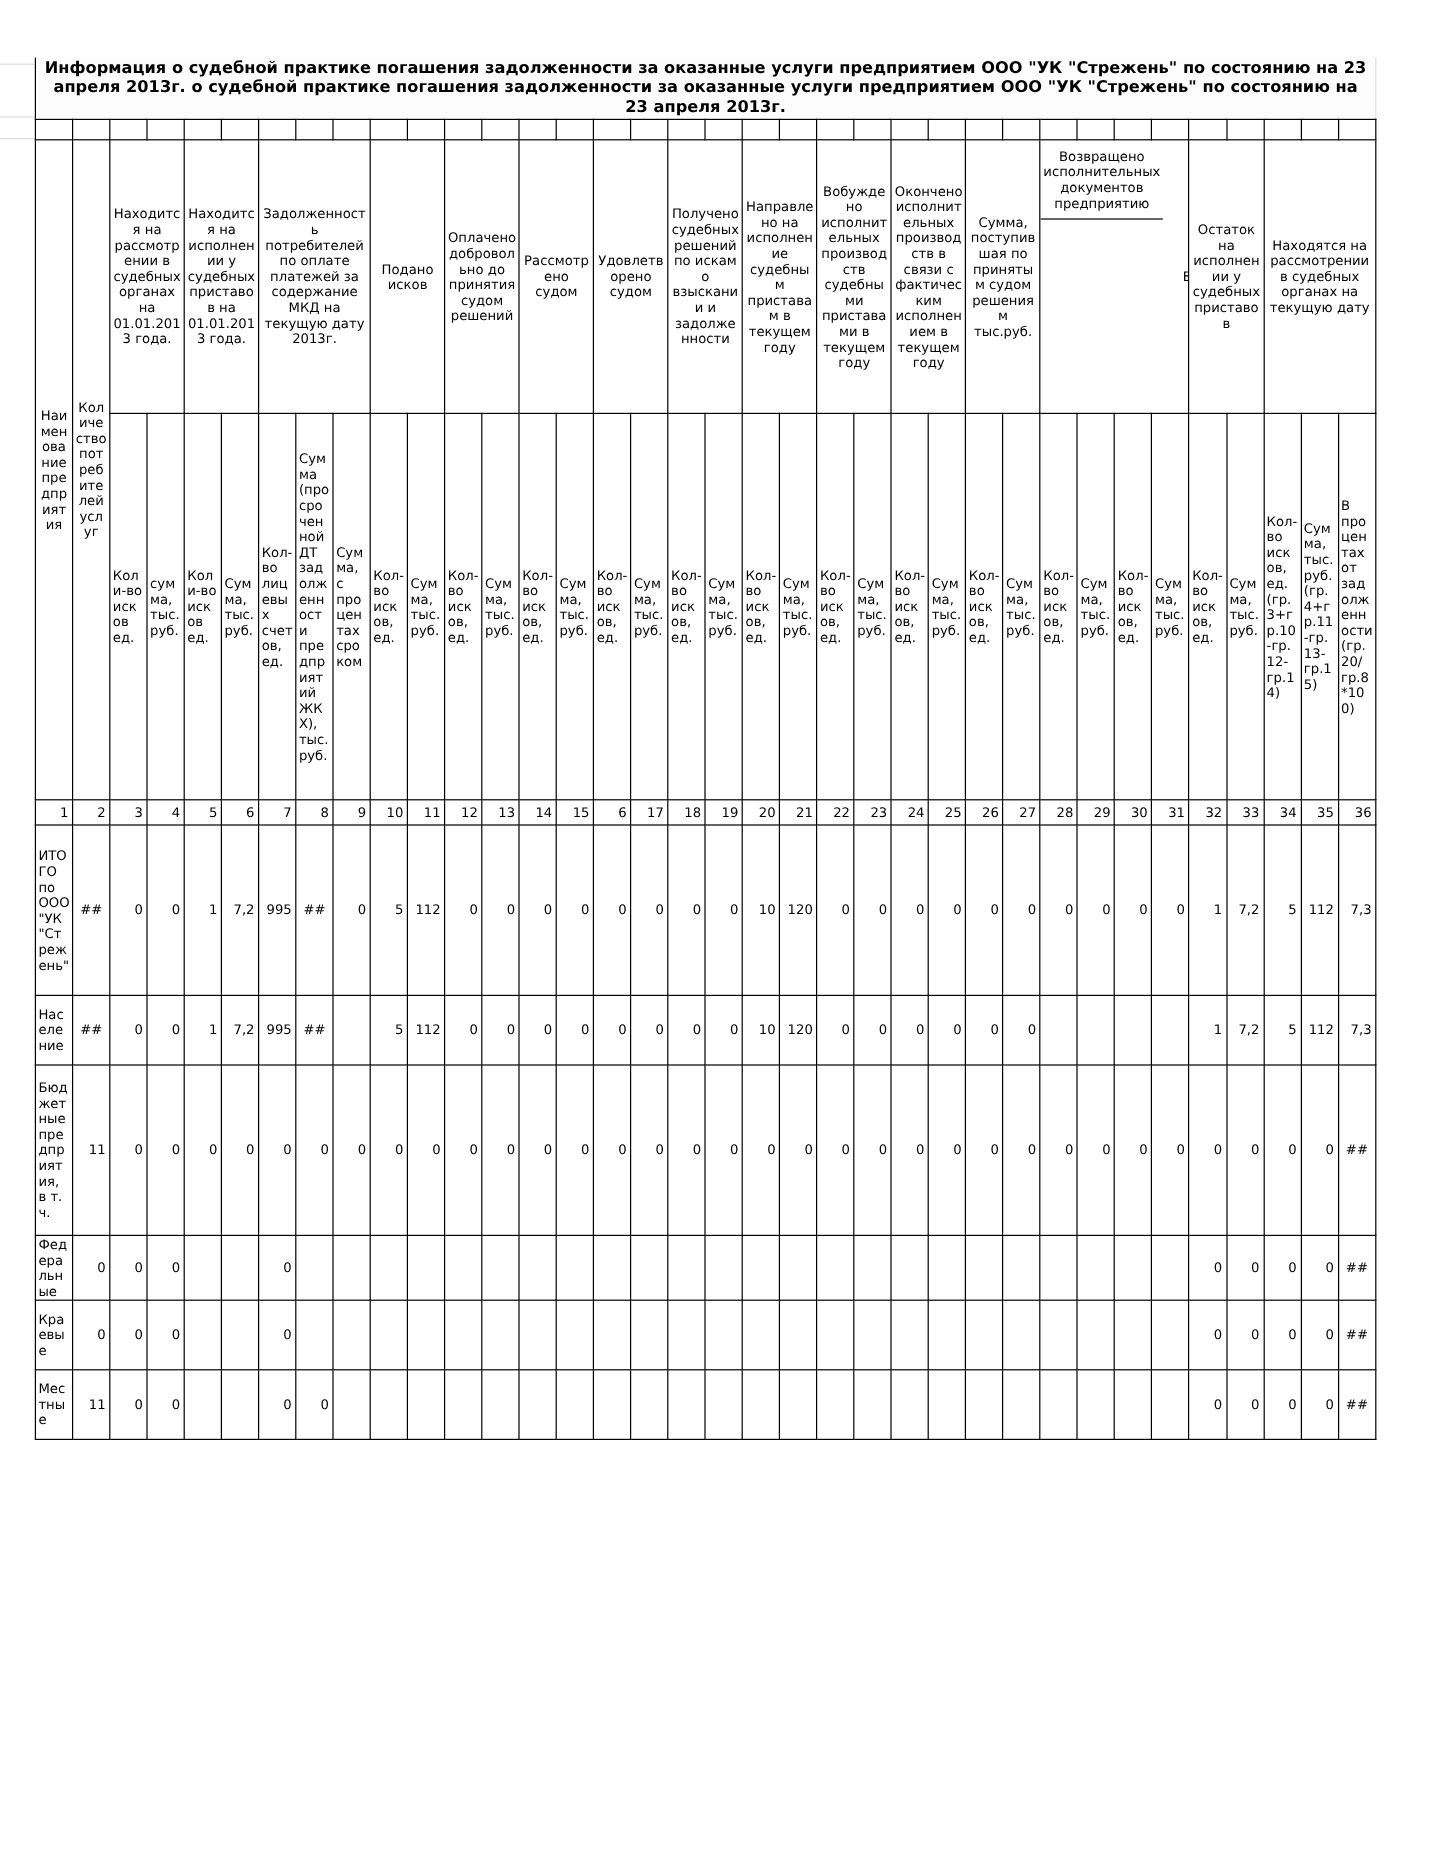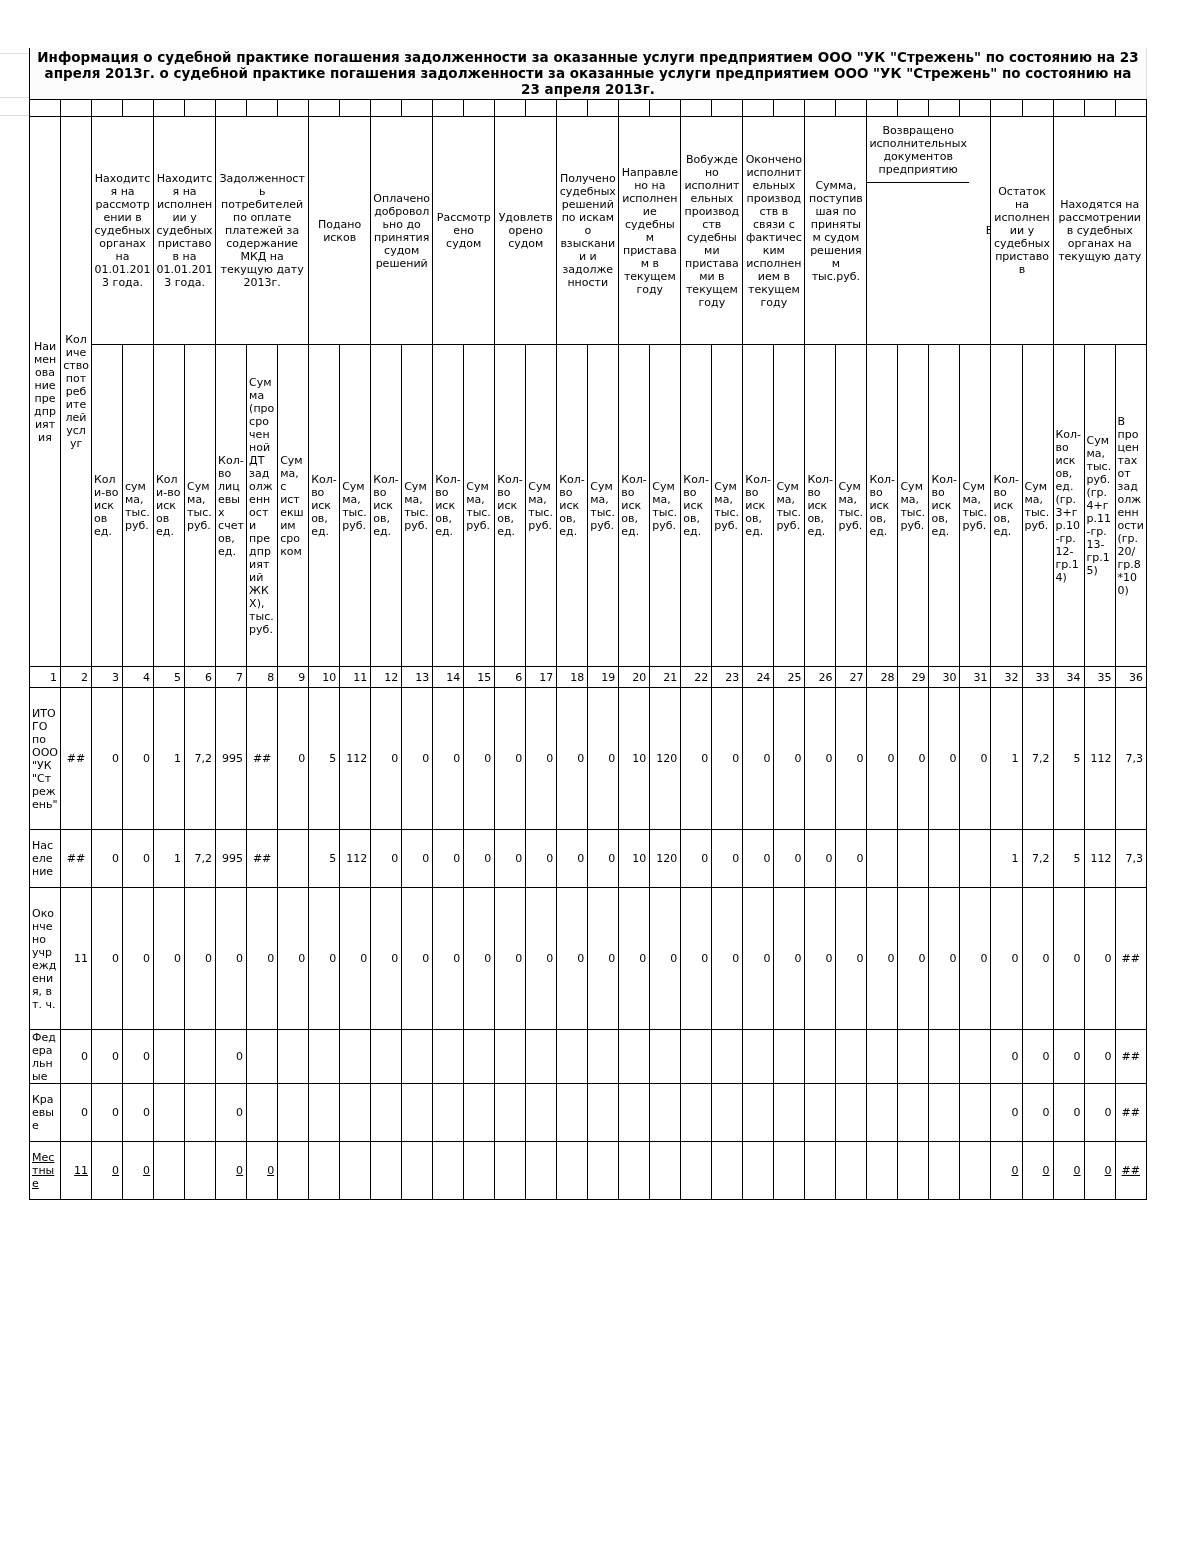--- a/index.html
+++ b/index.html
@@ -163,21 +163,21 @@
           <td class="ghead" colspan="3">Находятся на рассмотрении в судебных органах  на текущую дату</td>
         </tr>
 
         <tr class="subr" id="sub-row">
             <td class="sub">Коли-во исков ед.</td>
             <td class="sub">сумма, тыс. руб.</td>
             <td class="sub">Коли-во исков ед.</td>
             <td class="sub">Сумма, тыс. руб.</td>
             <td class="sub">Кол-во лицевых счетов, ед.</td>
             <td class="sub">Сумма (просроченной ДТ задолженности предприятий ЖКХ), тыс. руб.</td>
-            <td class="sub">Сумма, с истекшим сроком</td>
+            <td class="sub">Сумма, с процентах сроком</td>
             <td class="sub">Кол-во исков, ед.</td>
             <td class="sub">Сумма, тыс. руб.</td>
             <td class="sub">Кол-во исков, ед.</td>
             <td class="sub">Сумма, тыс. руб.</td>
             <td class="sub">Кол-во исков, ед.</td>
             <td class="sub">Сумма, тыс. руб.</td>
             <td class="sub">Кол-во исков, ед.</td>
             <td class="sub">Сумма, тыс. руб.</td>
             <td class="sub">Кол-во исков, ед.</td>
             <td class="sub">Сумма, тыс. руб.</td>
@@ -307,21 +307,21 @@
             <td class="val"></td>
             <td class="val"></td>
             <td class="val"></td>
             <td class="val">1</td>
             <td class="val">7,2</td>
             <td class="val">5</td>
             <td class="val">112</td>
             <td class="val">7,3</td>
           </tr>
           <tr style="height: 142px;">
-            <td class="rowlabel">Окончено учреждения, в т. ч.</td>
+            <td class="rowlabel">Бюджетные предприятия, в т. ч.</td>
             <td class="val">11</td>
             <td class="val">0</td>
             <td class="val">0</td>
             <td class="val">0</td>
             <td class="val">0</td>
             <td class="val">0</td>
             <td class="val">0</td>
             <td class="val">0</td>
             <td class="val">0</td>
             <td class="val">0</td>
@@ -420,21 +420,21 @@
             <td class="val"></td>
             <td class="val"></td>
             <td class="val"></td>
             <td class="val"></td>
             <td class="val">0</td>
             <td class="val">0</td>
             <td class="val">0</td>
             <td class="val">0</td>
             <td class="hash">##</td>
           </tr>
-          <tr style="height: 58px; text-decoration: underline;">
+          <tr style="height: 58px;">
             <td class="rowlabel">Местные</td>
             <td class="val">11</td>
             <td class="val">0</td>
             <td class="val">0</td>
             <td class="val"></td>
             <td class="val"></td>
             <td class="val">0</td>
             <td class="val">0</td>
             <td class="val"></td>
             <td class="val"></td>

